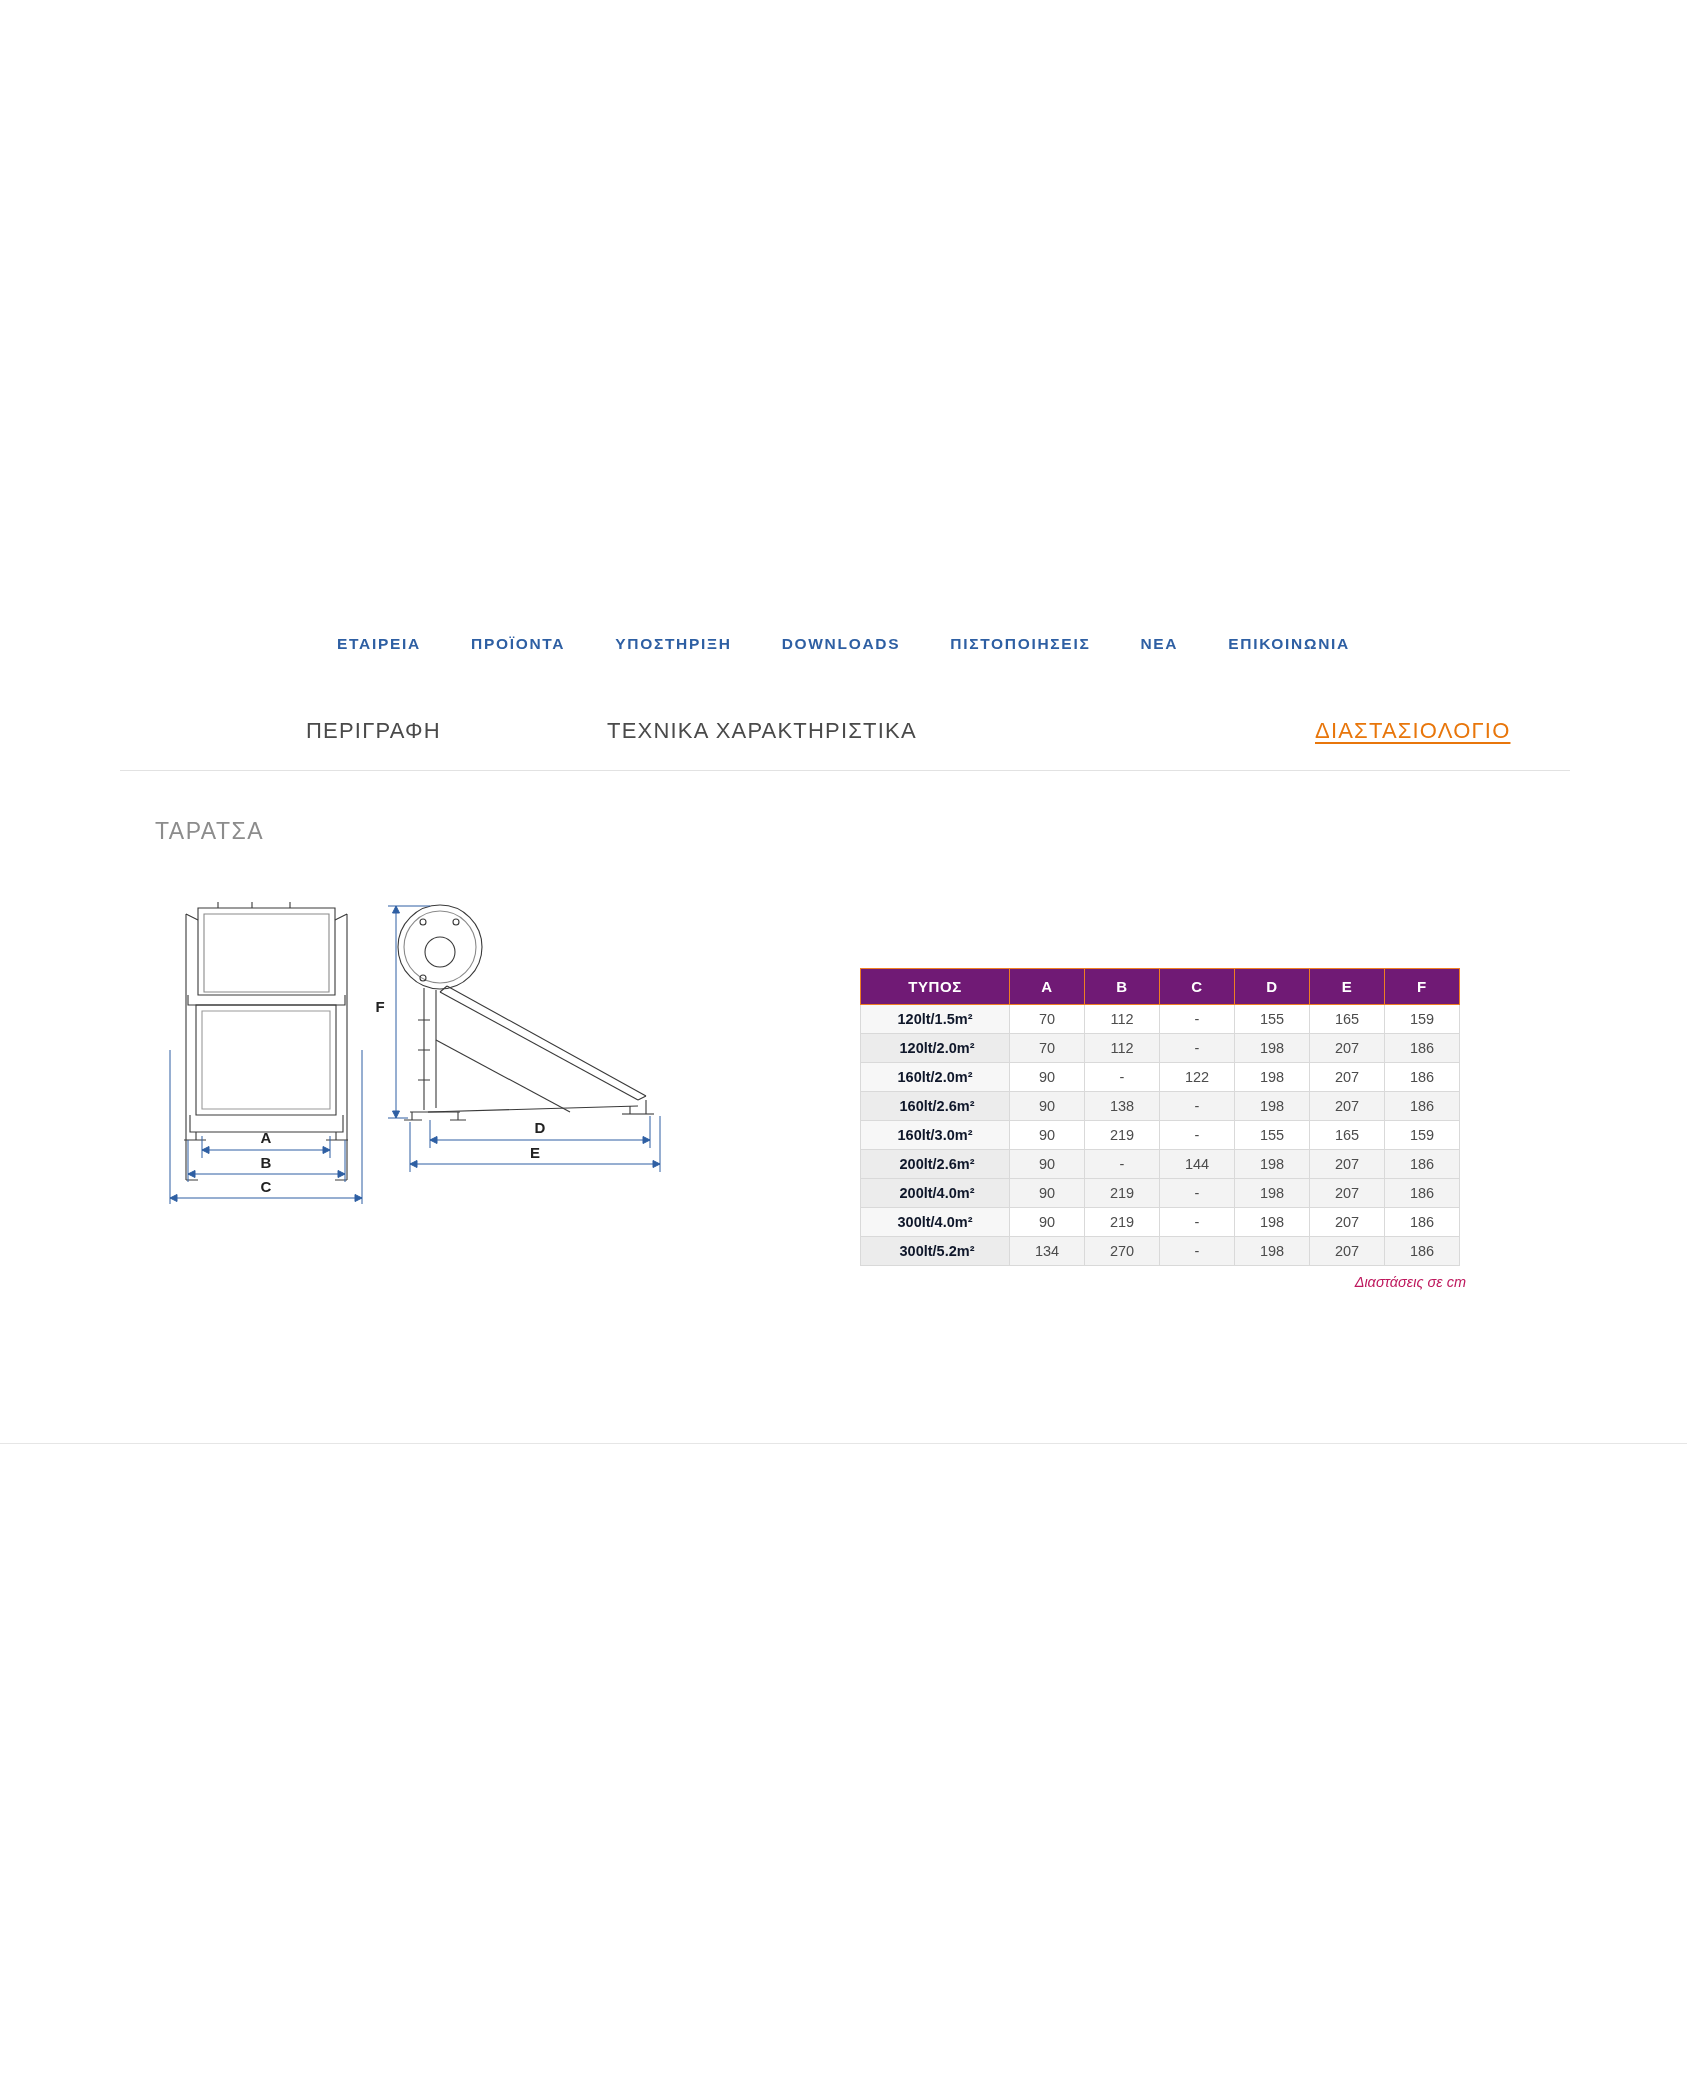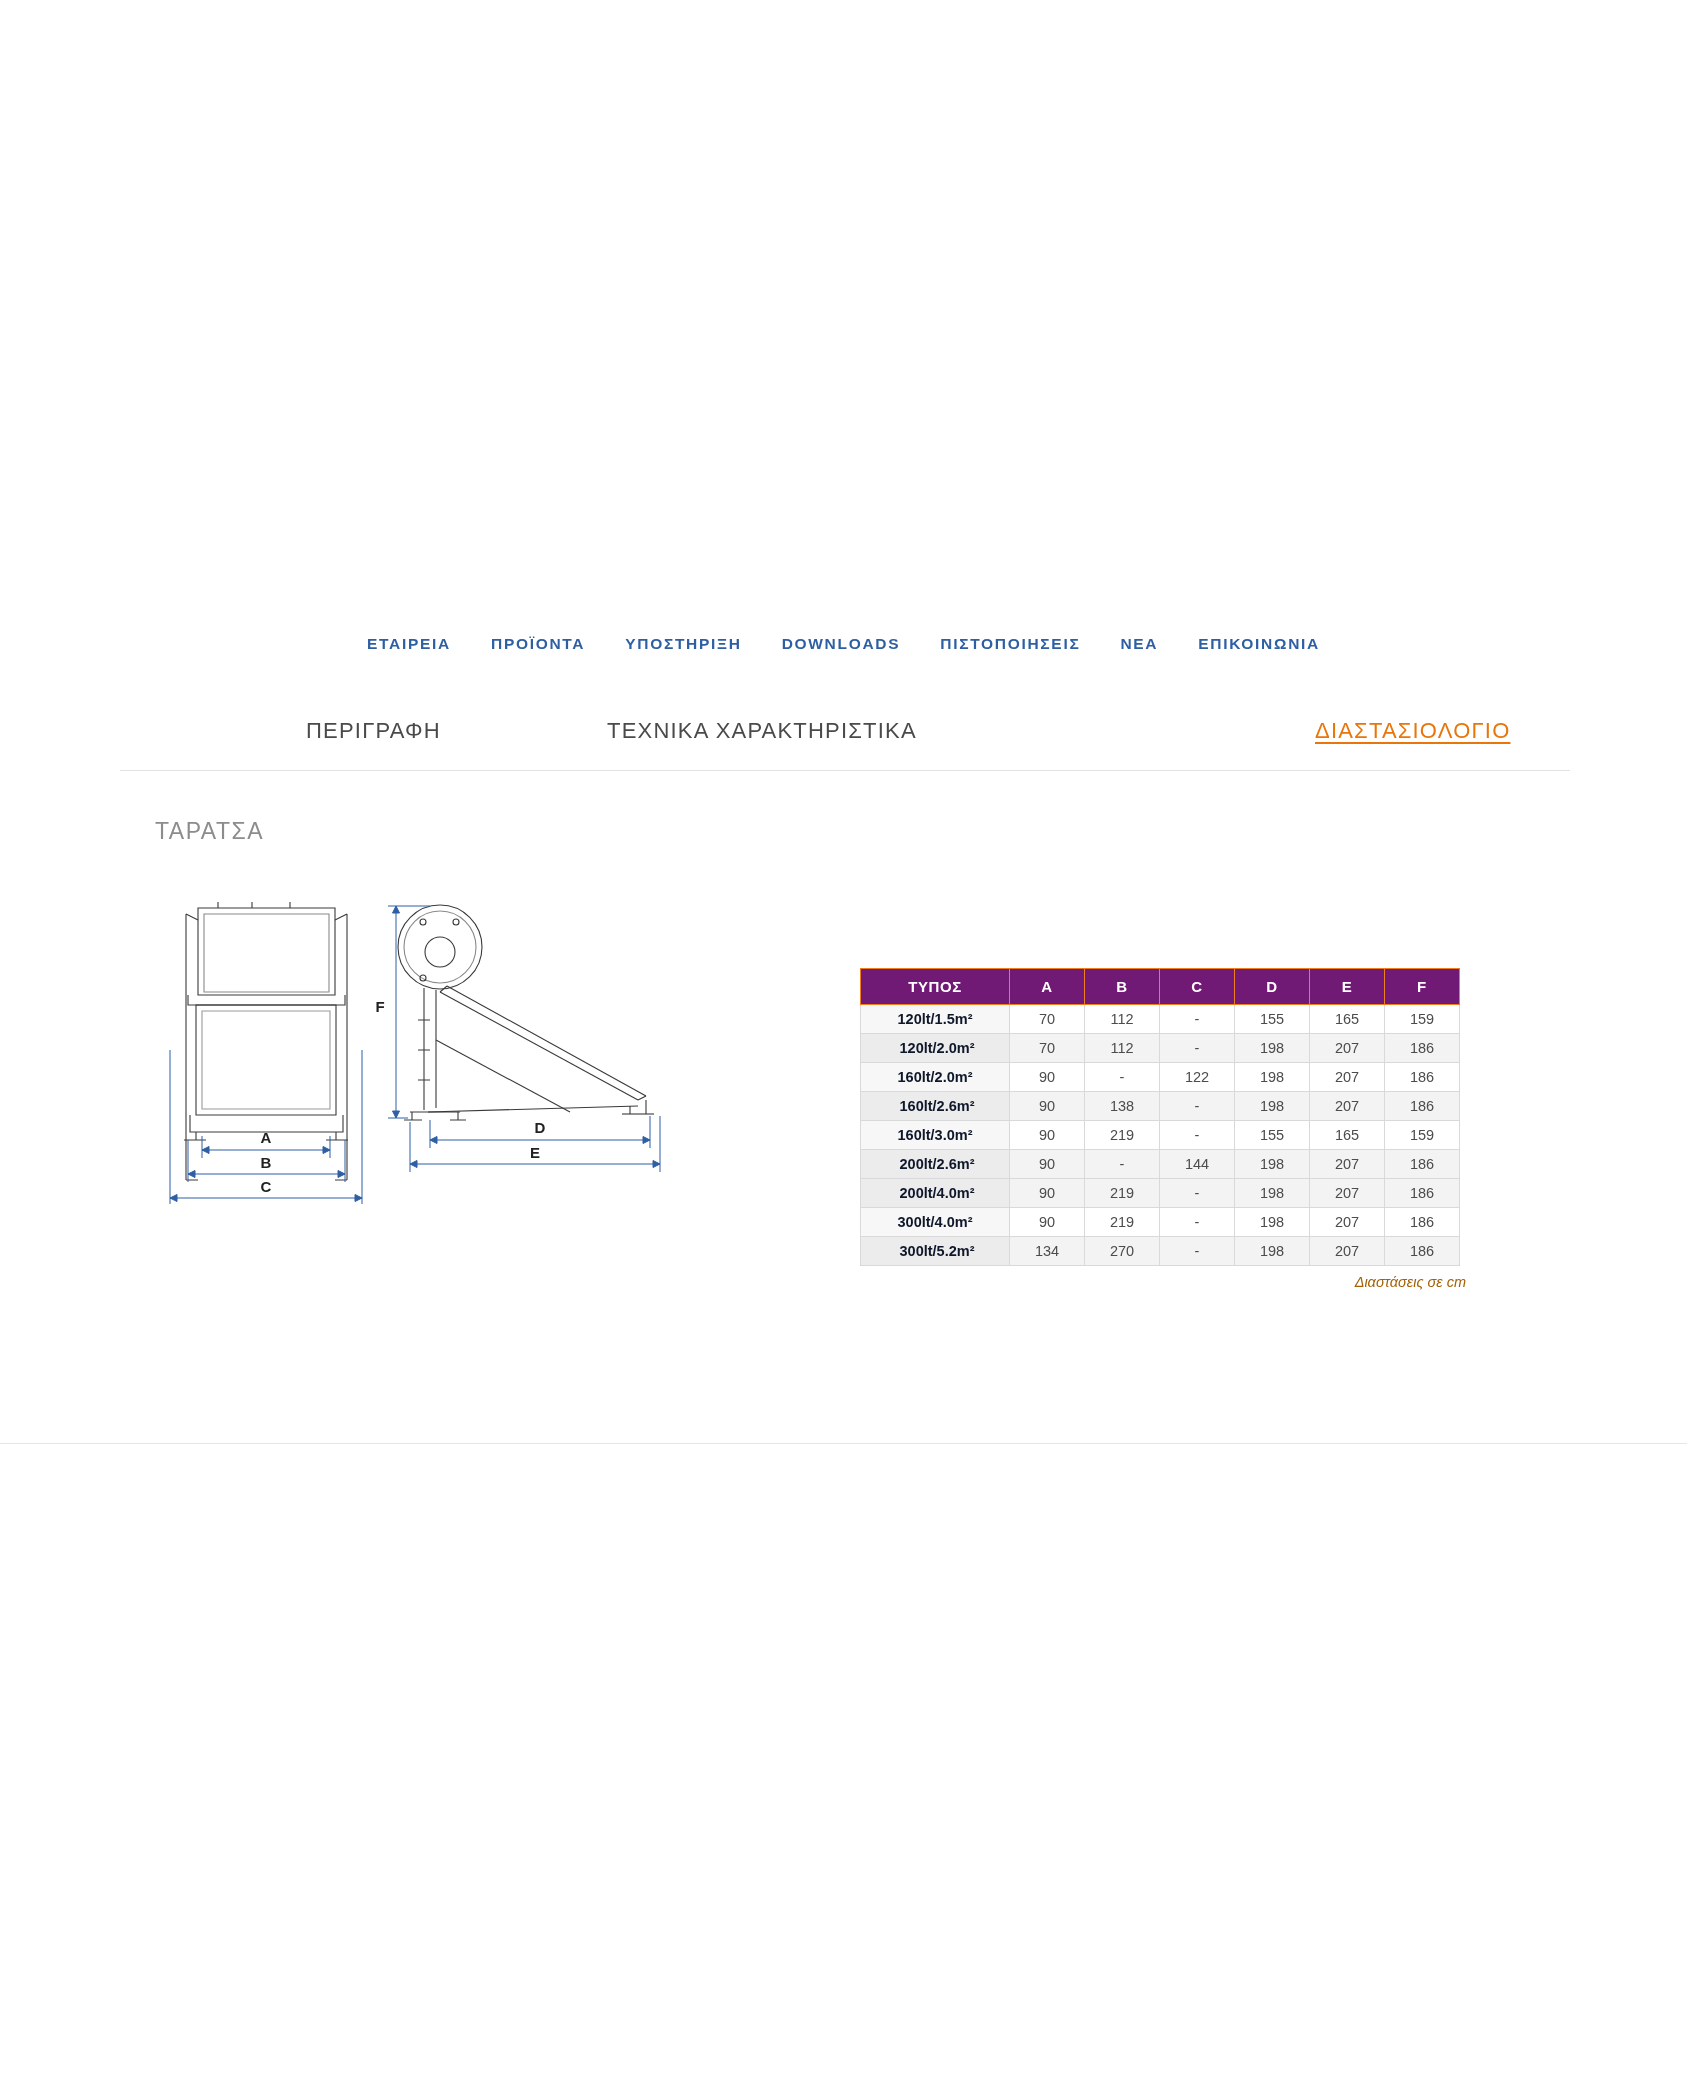--- a/index.html
+++ b/index.html
@@ -18,21 +18,21 @@
 
   
   .main-nav {
     position: absolute;
     top: 635px;
     left: 0;
     width: 1687px;
     display: flex;
     justify-content: center;
     align-items: center;
-    gap: 40px;
+    gap: 50px;
     font-size: 15.5px;
     letter-spacing: 1.7px;
     font-weight: bold;
     color: #2e5fa3;
   }
   .main-nav a {
     color: #2e5fa3;
     text-decoration: none;
     white-space: nowrap;
   }
@@ -132,21 +132,21 @@
     background: #f3f3f3;
   }
   table.dims tr.alt td.type {
     background: #ececec;
     padding-left: 8px;
   }
   .table-note {
     text-align: right;
     font-style: italic;
     font-size: 14.5px;
-    color: #a16207;
+    color: #be185d;
     margin-top: 8px;
     padding-right: 4px;
   }
 
   
   .bottom-divider {
     position: absolute;
     top: 1443px;
     left: 0;
     width: 1687px;

